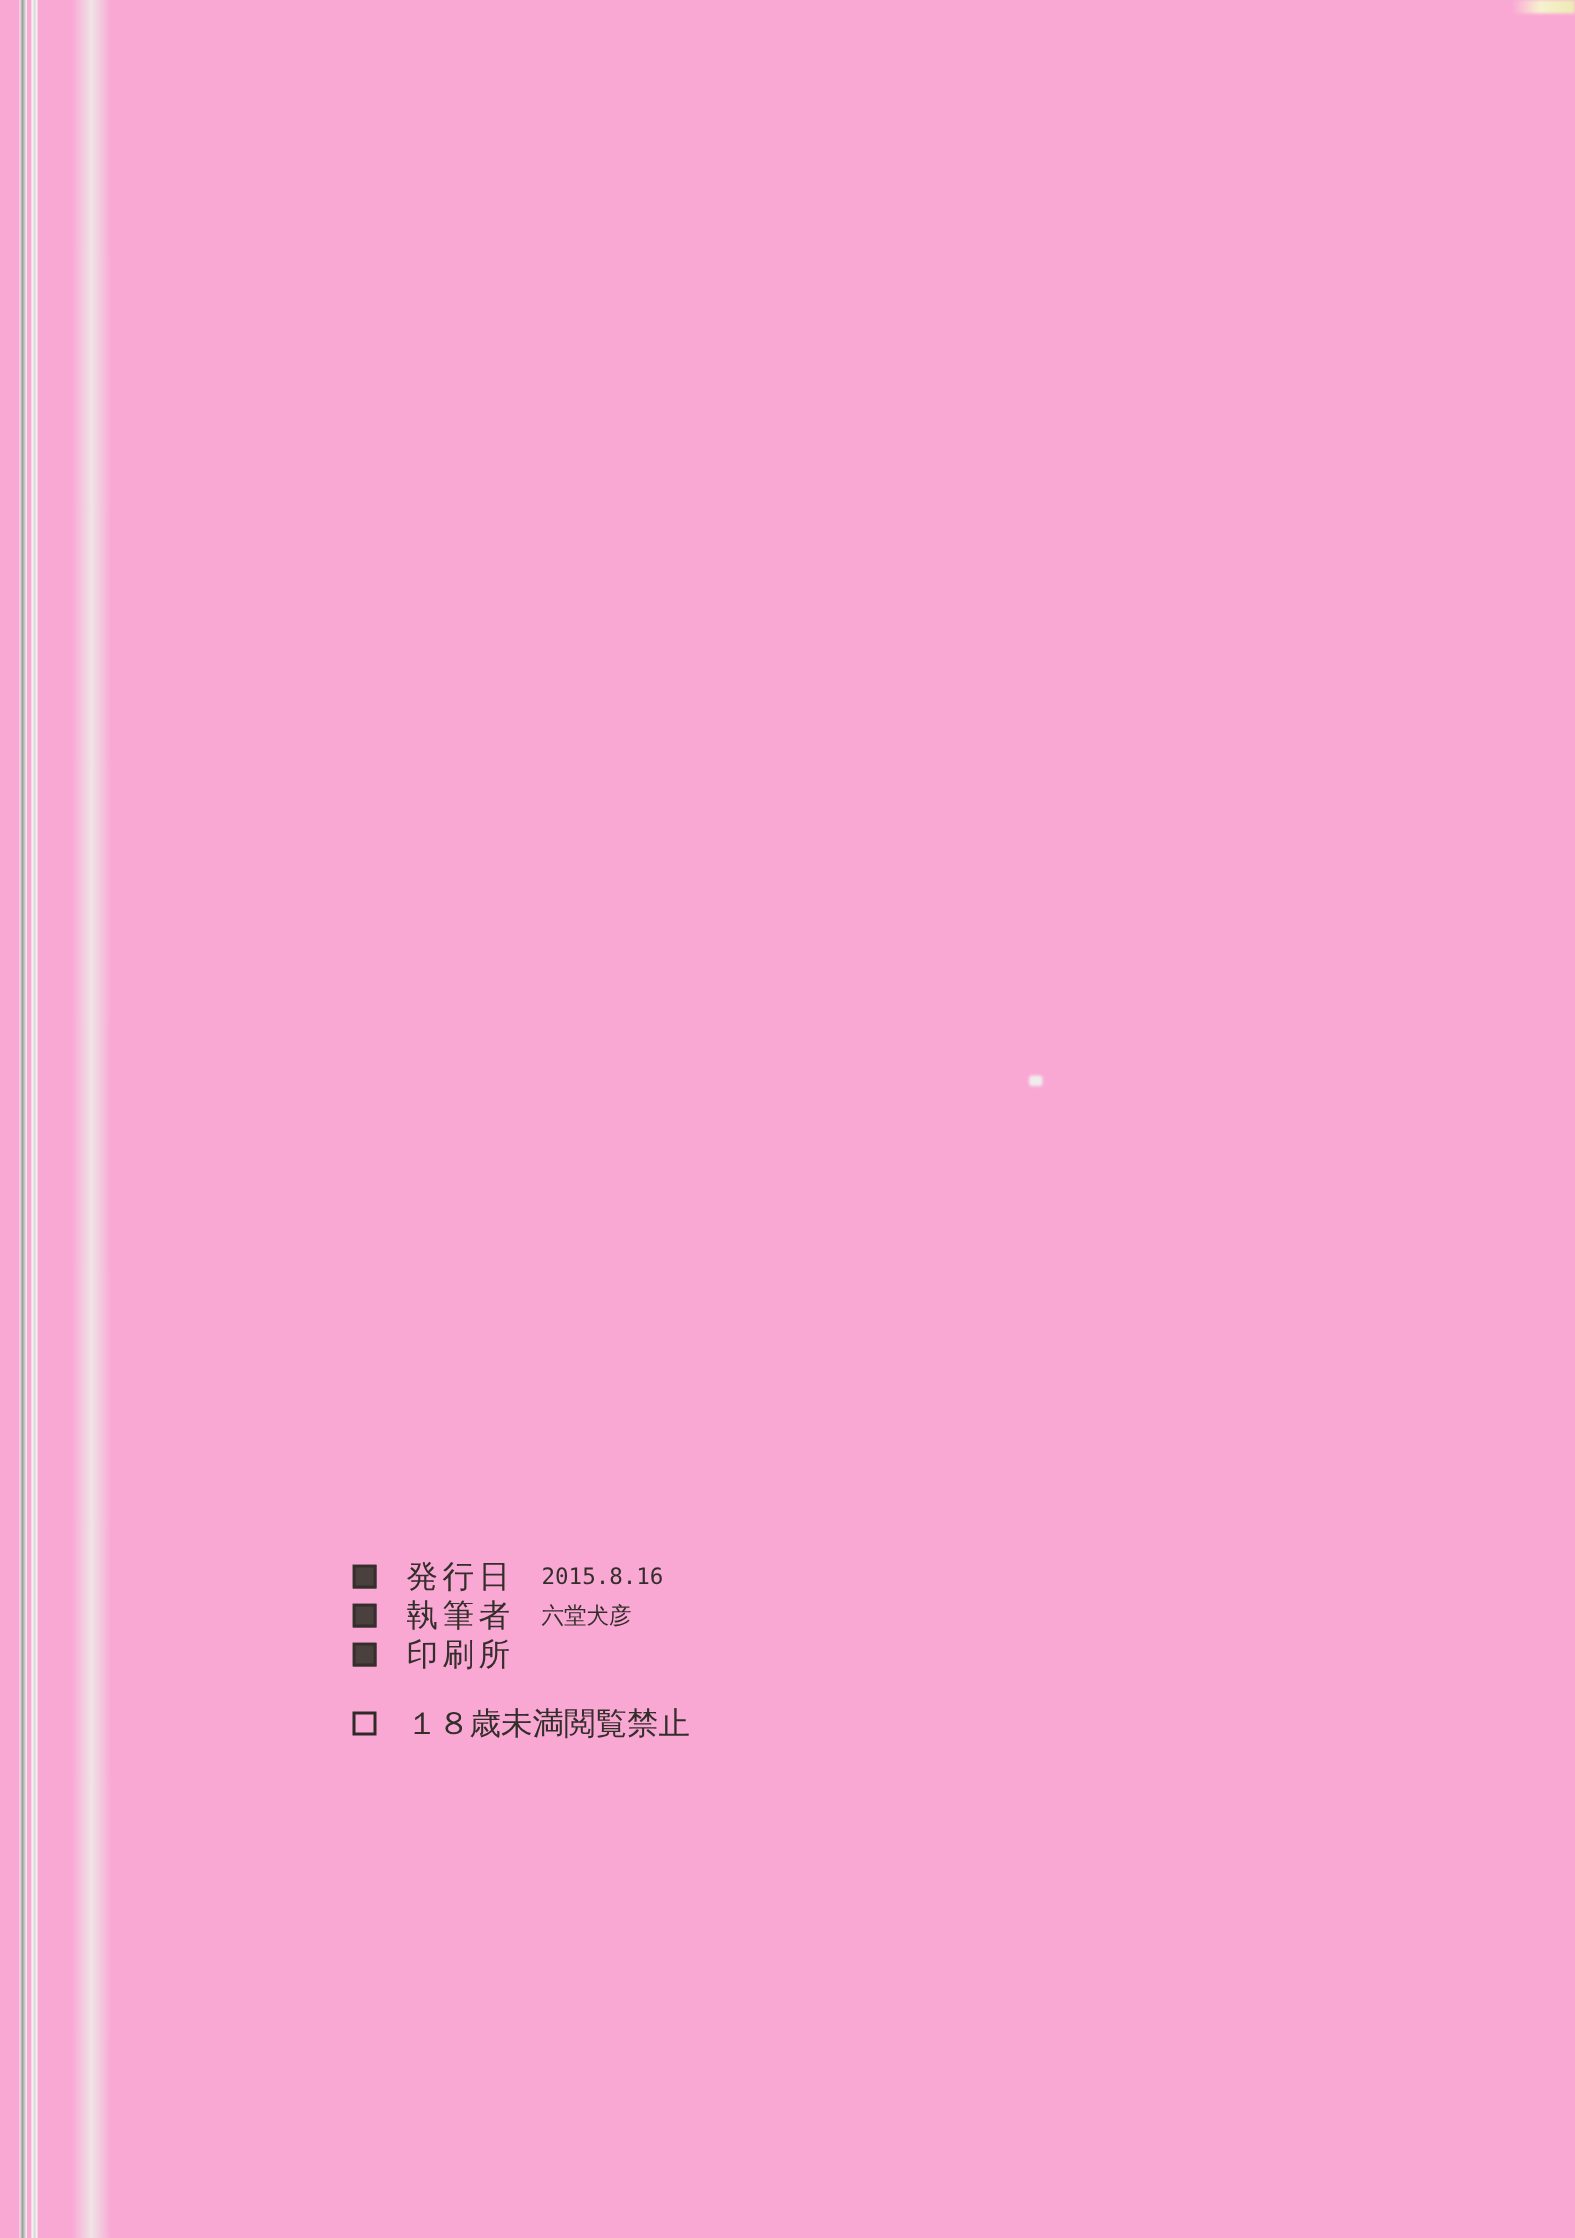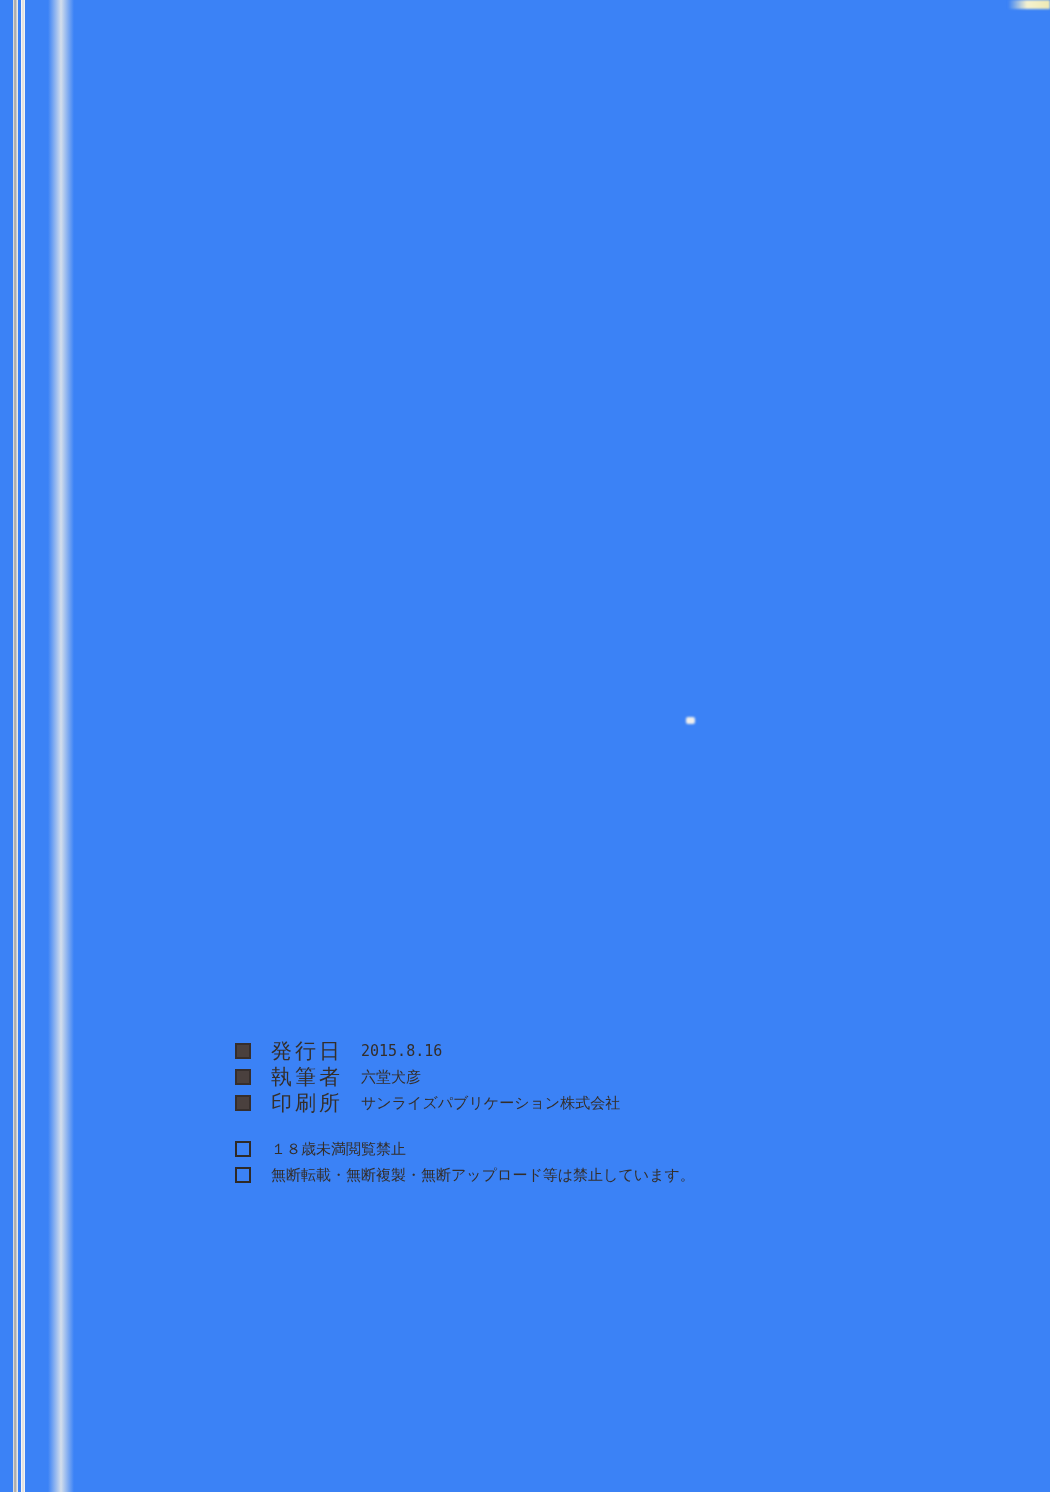--- a/index.html
+++ b/index.html
@@ -4,21 +4,21 @@
 <style>
   html, body {
     margin: 0;
     padding: 0;
     background: #ffffff;
   }
   .page {
     position: relative;
     width: 1050px;
     height: 1492px;
-    background: #3b82f6;
+    background: #f9a8d4;
     overflow: hidden;
     font-family: "DejaVu Sans Mono", "DejaVu Sans", "Liberation Sans", sans-serif;
   }
 
   
   .edge-line-a {
     position: absolute;
     left: 13px; top: 0;
     width: 5px; height: 100%;
     background: linear-gradient(to right, #efefef, #9e9e9e 40%, #c6c6c6 65%, #f6f6f5);
@@ -87,21 +87,21 @@
   .cvalue {
     font-size: 15px;
     white-space: pre;
   }
   .cvalue.wide {
     letter-spacing: 8px;
   }
   .notice-gap { height: 20px; }
   .notice-text {
     margin-left: 20px;
-    font-size: 15px;
+    font-size: 21px;
     white-space: pre;
   }
 </style>
 </head>
 <body>
 
 <div class="page">
 
   <div class="edge-line-a"></div>
   <div class="edge-line-b"></div>
@@ -121,29 +121,24 @@
     <div class="crow">
       <span class="sq filled"></span>
       <span class="clabel">執筆者</span>
       <span class="cvalue">六堂犬彦</span>
     </div>
 
 
     <div class="crow">
       <span class="sq filled"></span>
       <span class="clabel">印刷所</span>
-      <span class="cvalue">サンライズパブリケーション株式会社</span>
     </div>
 
     <div class="notice-gap"></div>
 
     <div class="crow">
       <span class="sq open"></span>
       <span class="notice-text">１８歳未満閲覧禁止</span>
     </div>
 
-    <div class="crow">
-      <span class="sq open"></span>
-      <span class="notice-text">無断転載・無断複製・無断アップロード等は禁止しています。</span>
-    </div>
 
   </div>
 </div>
 
 </body></html>

